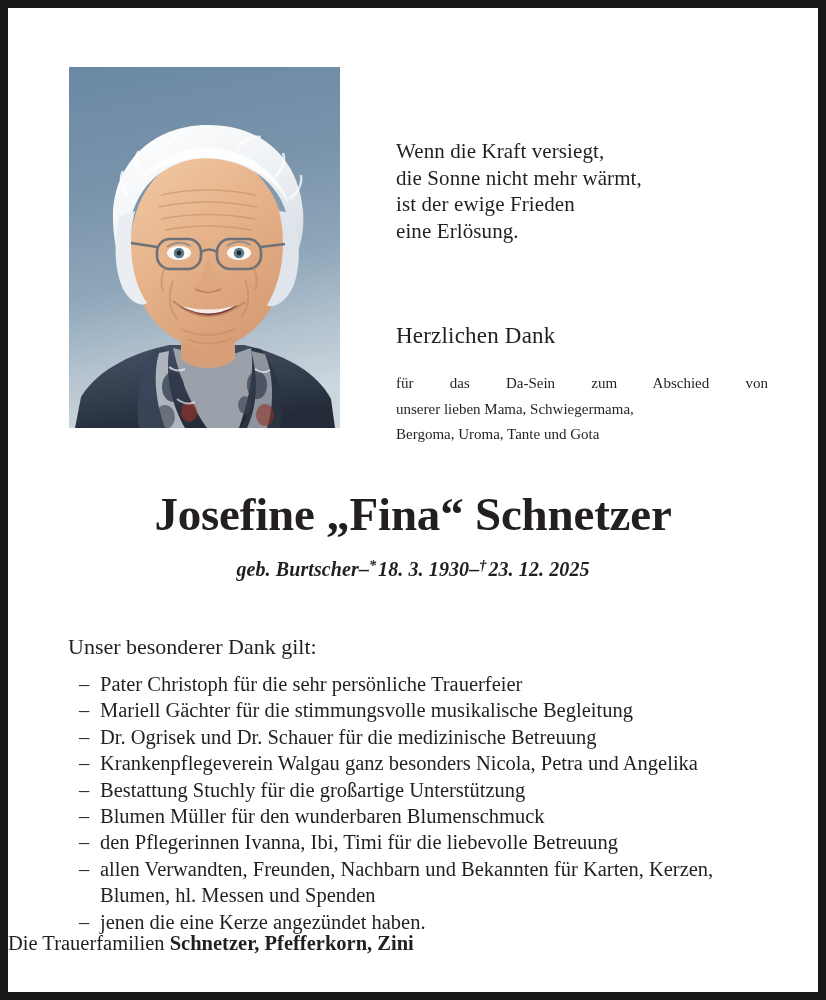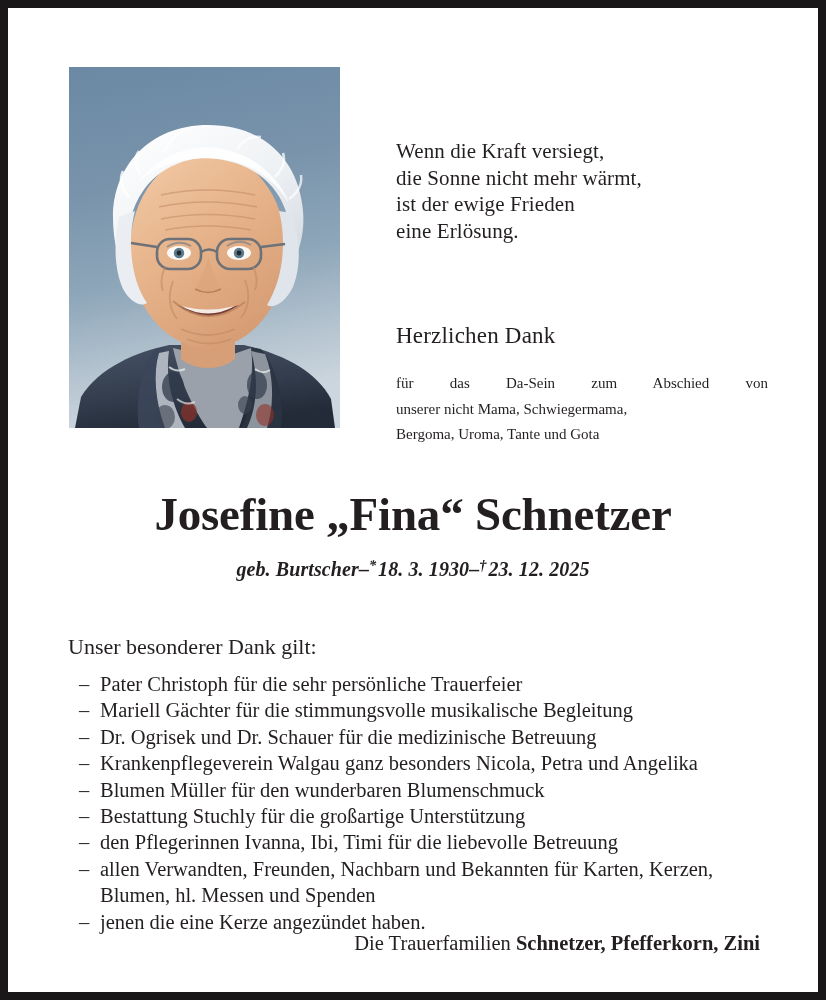--- a/index.html
+++ b/index.html
@@ -139,21 +139,21 @@
     left: 0;
     top: 0;
   }
 
   
   .families {
     position: absolute;
     left: 0;
     right: 58px;
     top: 921px;
-    text-align: right;
+    text-align: left;
     font-size: 20.5px;
     line-height: 28px;
   }
   .families b { font-weight: bold; }
 </style>
 </head>
 <body>
 
 <div class="notice">
   <div class="sheet">
@@ -282,39 +282,39 @@
       <div>Wenn die Kraft versiegt,</div>
       <div>die Sonne nicht mehr wärmt,</div>
       <div>ist der ewige Frieden</div>
       <div>eine Erlösung.</div>
     </div>
 
     <div class="thanks-head">Herzlichen Dank</div>
 
     <div class="thanks-body">
       <div class="just">für das Da-Sein zum Abschied von</div>
-      <div class="rest">unserer nicht Mama, Schwiegermama,</div>
+      <div class="rest">unserer lieben Mama, Schwiegermama,</div>
       <div class="rest">Bergoma, Uroma, Tante und Gota</div>
     </div>
 
     <div class="name">Josefine „Fina“ Schnetzer</div>
 
     <div class="dates">
       <span>geb. Burtscher</span><span>–</span><sup>*</sup> <span>18. 3. 1930</span><span>–</span><sup>†</sup> <span>23. 12. 2025</span>
     </div>
 
     <div class="list-intro">Unser besonderer Dank gilt:</div>
 
     <ul class="list">
       <li>Pater Christoph für die sehr persönliche Trauerfeier</li>
       <li>Mariell Gächter für die stimmungsvolle musikalische Begleitung</li>
       <li>Dr. Ogrisek und Dr. Schauer für die medizinische Betreuung</li>
       <li>Krankenpflegeverein Walgau ganz besonders Nicola, Petra und Angelika</li>
+      <li>Bestattung Stuchly für die großartige Unterstützung</li>
       <li>Blumen Müller für den wunderbaren Blumenschmuck</li>
-      <li>Bestattung Stuchly für die großartige Unterstützung</li>
       <li>den Pflegerinnen Ivanna, Ibi, Timi für die liebevolle Betreuung</li>
       <li>allen Verwandten, Freunden, Nachbarn und Bekannten für Karten, Kerzen, Blumen, hl. Messen und Spenden</li>
       <li>jenen die eine Kerze angezündet haben.</li>
     </ul>
 
     <div class="families">
       <span>Die Trauerfamilien </span><b>Schnetzer, Pfefferkorn, Zini</b>
     </div>
 
   </div>

